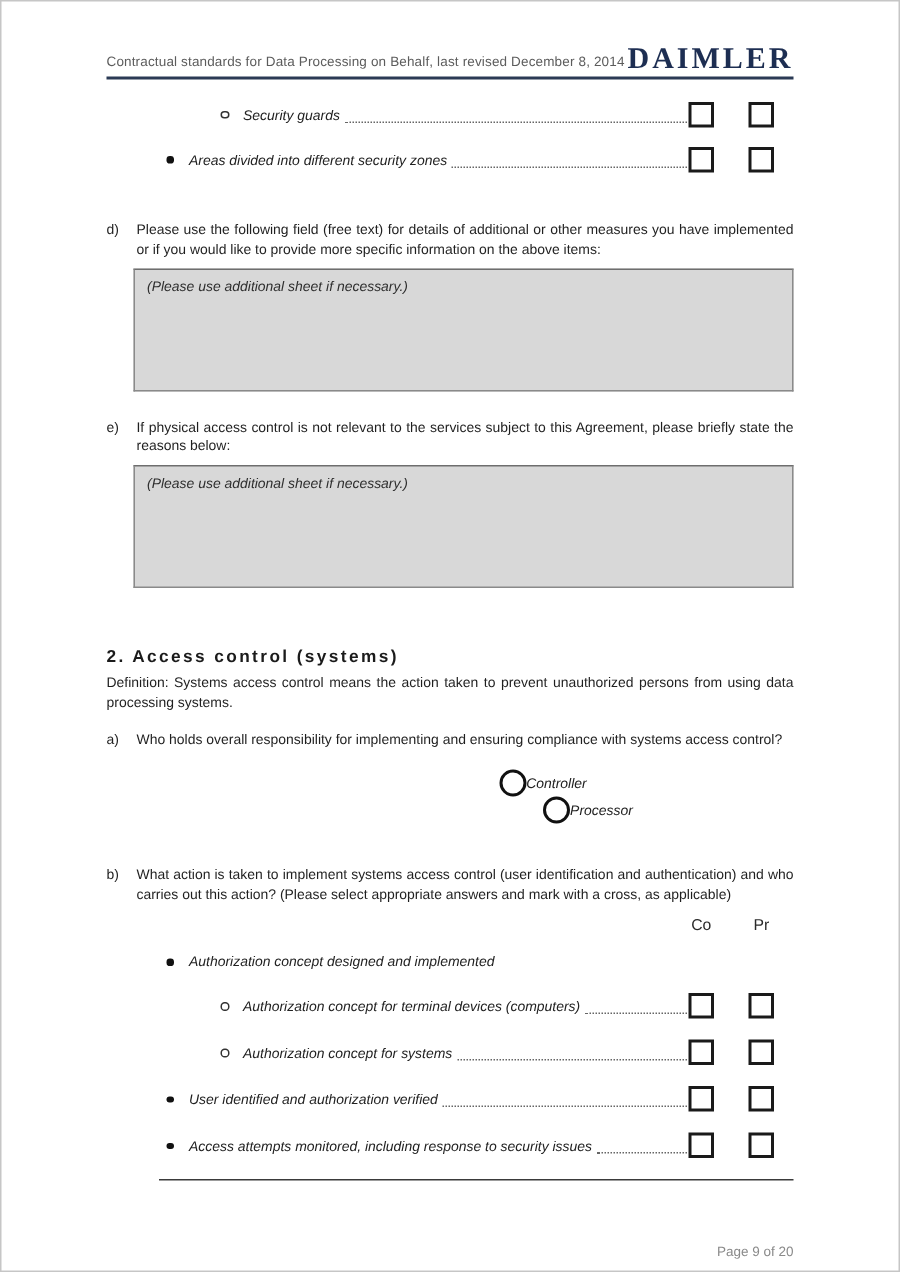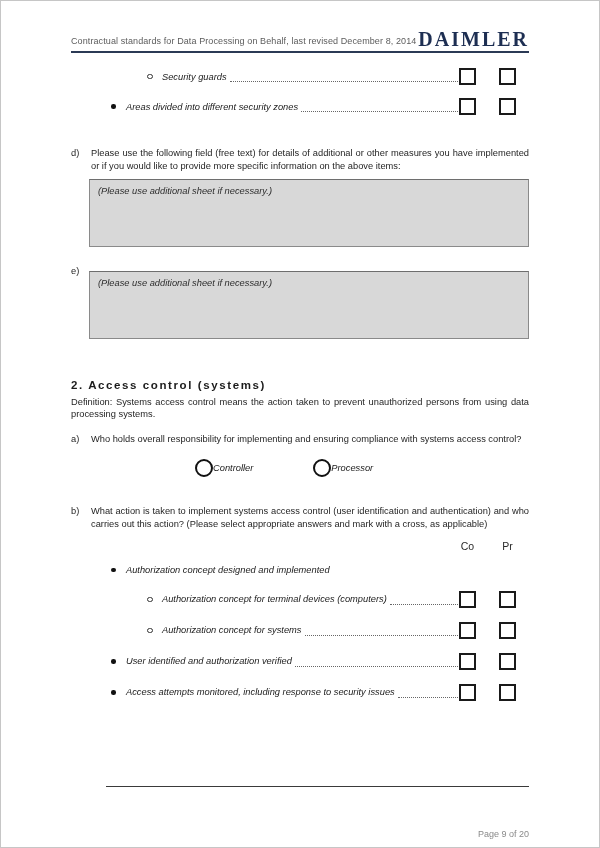--- a/index.html
+++ b/index.html
@@ -38,34 +38,34 @@
   .cb { flex:0 0 17px; width:17px; height:17px; border:2px solid #1a1a1a; background:#fff; }
   .cb + .cb { margin-left:23px; }
 
   
   .qrow { display:flex; font-size:9.3px; line-height:1.38; }
   .qletter { flex:0 0 20px; }
   .qbody { flex:1 1 auto; text-align:justify; }
   .inote { }
 
   .field { background:#d8d8d8; border:1px solid #8a8a8a; border-top-color:#6e6e6e;
-           height:68px; margin-top:6px; margin-left:-2px; padding:5px 8px;
+           height:82px; margin-top:6px; margin-left:-2px; padding:5px 8px;
            font-style:italic; font-size:9.3px; color:#2e2e2e; text-align:left; }
 
   .mt32 { margin-top:32px; }
   .mt18 { margin-top:18px; }
   .mt28 { margin-top:28px; }
 
   
   .sec-h { margin-top:40px; font-weight:700; font-size:11.5px;
            letter-spacing:1.6px; color:#1b1b1b; }
   .definition { margin-top:5px; font-size:9.3px; line-height:1.38; text-align:justify; }
   .q-a { margin-top:12px; }
 
-  .radio-row { display:flex; margin:13px 0 0 124px; align-items:center; }
+  .radio-row { display:flex; margin:13px 0 0 124px; align-items:center;flex-direction:column; }
   .radio-opt { display:flex; align-items:center; }
   .radio-opt + .radio-opt { margin-left:60px; }
   .radio { width:18px; height:18px; border-radius:50%; border:2px solid #111; background:#fff; }
   .radio-label { font-style:italic; font-size:9.3px; color:#222; }
 
   .cp-row { display:flex; justify-content:flex-end; gap:23px; padding-right:13px;
             margin-top:9px; font-size:10.5px; color:#2a2a2a; }
   .cp { width:17px; text-align:center; }
   .b-list { margin-top:13px; }
 
@@ -113,20 +113,21 @@
       <div>Please use the following field (free text) for details of additional or other measures you have implemented or if you would like to provide more specific information on the above items:</div>
       <div class="field">
         <span>(Please use additional sheet if necessary.)</span>
       </div>
     </div>
   </div>
 
   <div class="qrow mt18">
     <span class="qletter">e)</span>
     <div class="qbody">
+      <div>If physical access control is not relevant to the services subject to this Agreement, please briefly state the reasons below:</div>
       <div class="field">
         <span>(Please use additional sheet if necessary.)</span>
       </div>
     </div>
   </div>
 
   <div class="sec-h">2. Access control (systems)</div>
   <div class="definition">Definition: Systems access control means the action taken to prevent unauthorized persons from using data processing systems.</div>
 
   <div class="qrow q-a">

